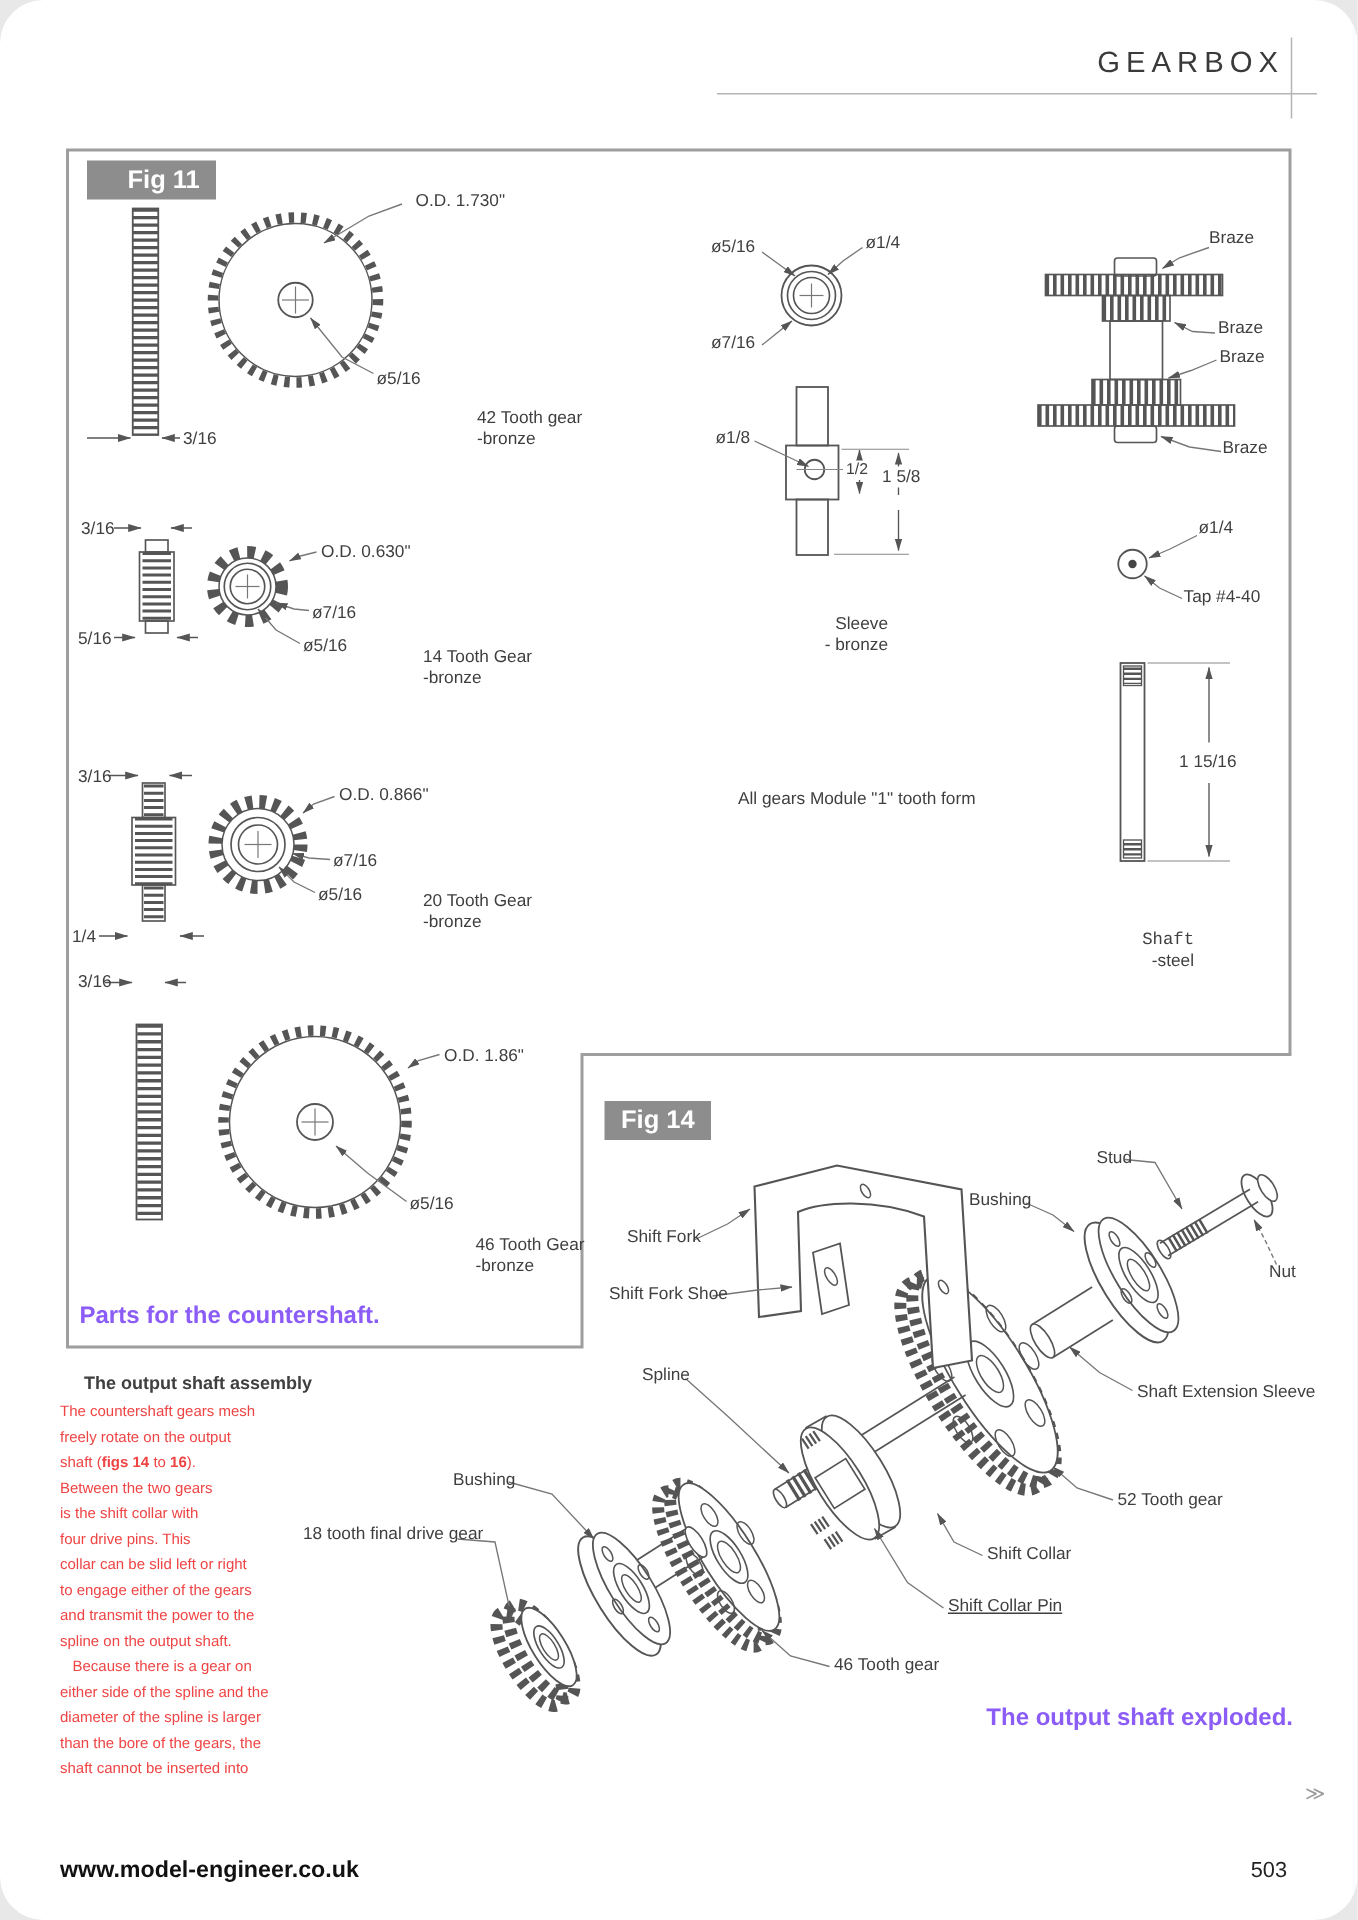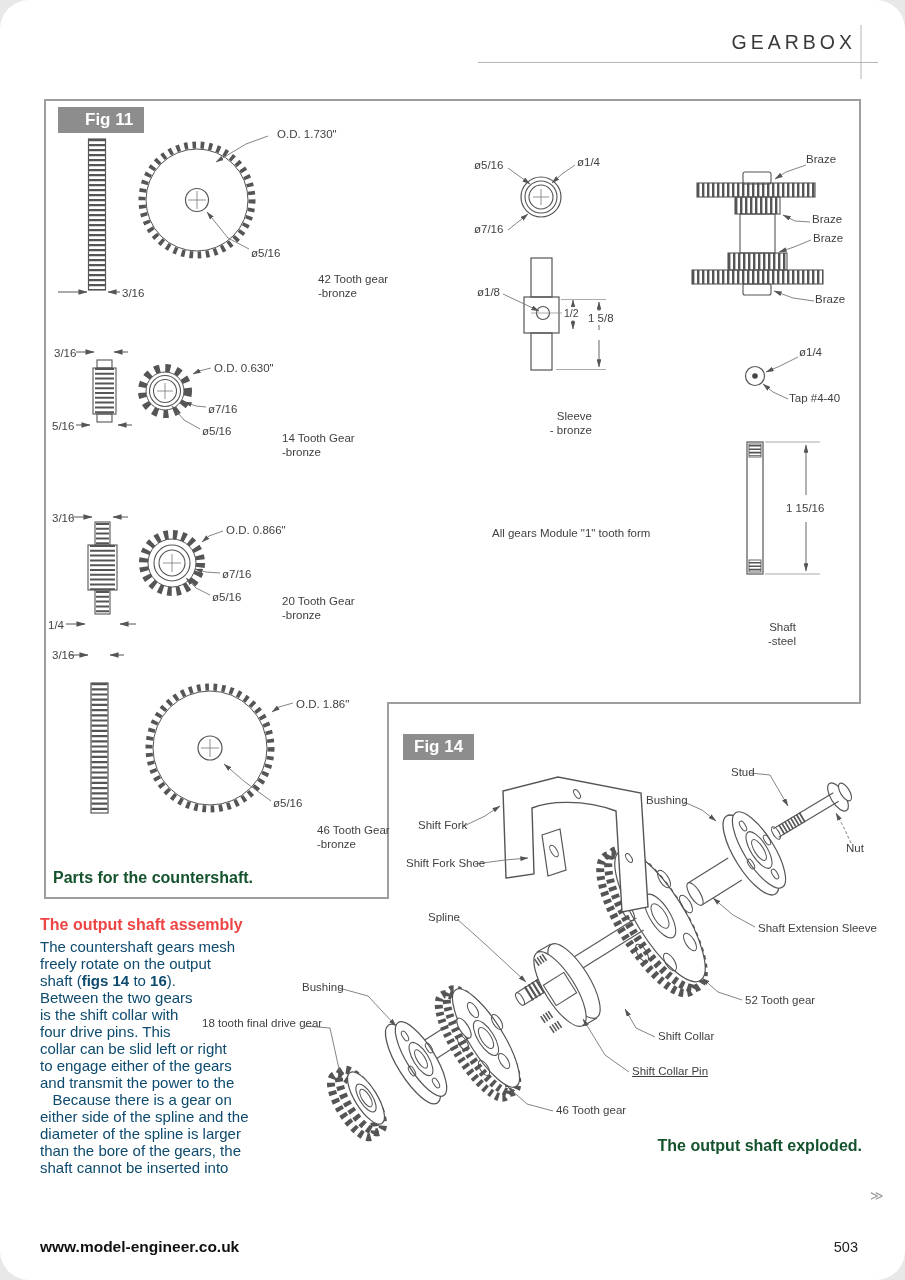--- a/index.html
+++ b/index.html
@@ -4,26 +4,26 @@
 <style>
   html,body{margin:0;padding:0;background:#e8e8e8;}
   .page{position:relative;width:905px;height:1280px;background:#ffffff;margin:0 auto;
         font-family:"Liberation Sans",sans-serif;overflow:hidden;border-radius:29px;}
   svg{position:absolute;left:0;top:0;}
   .lbl{position:absolute;font:11.5px/1.25 "Liberation Sans",sans-serif;color:#3f3f3f;white-space:nowrap;}
   .lbl.bg{background:#fff;padding:0 2px;}
   .lbl.ctr{text-align:right;}
   .figtag{position:absolute;background:#8d8d8d;color:#fff;
           font:bold 17px/1 "Liberation Sans",sans-serif;padding:4px 11px 5px;}
-  .caption{position:absolute;font-weight:bold;font-size:16px;color:#14532d;}
+  .caption{position:absolute;font-weight:bold;font-size:16px;color:#8b5cf6;}
   .gearbox{position:absolute;left:600px;top:31px;width:256px;text-align:right;
            font-size:19.5px;letter-spacing:4px;color:#3a3a3a;}
   .article{position:absolute;left:40px;top:916px;width:280px;}
-  .article h2{margin:0 0 4px 0;font-size:16px;line-height:1.1;color:#ef4444;}
-  .bodyline{display:block;font-size:15px;line-height:17px;color:#0c4a6e;}
+  .article h2{margin:0 0 4px 16px;font-size:12px;line-height:1.1;color:#404040;}
+  .bodyline{display:block;font-size:10px;line-height:17px;color:#ef4444;}
   .bodyline b{font-weight:bold;}
   .site{position:absolute;left:40px;top:1238px;font-weight:bold;font-size:15.5px;color:#111;}
   .pageno{position:absolute;left:790px;top:1239px;width:68px;text-align:right;font-size:14.5px;color:#222;}
   .cont{position:absolute;left:870px;top:1188px;font-size:13px;color:#999;}
   .fig14cap{position:absolute;left:600px;top:1137px;width:262px;text-align:right;}
 </style>
 </head>
 <body>
 
 <div class="page">
@@ -317,21 +317,21 @@
   <span class="lbl" style="left:492px;top:526px;">All gears Module "1" tooth form</span>
 
   <span class="lbl" style="left:806px;top:152px;">Braze</span>
   <span class="lbl" style="left:812px;top:212px;">Braze</span>
   <span class="lbl" style="left:813px;top:231px;">Braze</span>
   <span class="lbl" style="left:815px;top:292px;">Braze</span>
   <span class="lbl" style="left:799px;top:345px;">ø1/4</span>
   <span class="lbl" style="left:789px;top:391px;">Tap #4-40</span>
 
   <span class="lbl bg" style="left:784px;top:501px;">1 15/16</span>
-  <span class="lbl ctr" style="left:740px;top:620px;width:56px;">Shaft</span>
+  <span class="lbl ctr" style="left:740px;top:620px;width:56px;font-family:Liberation Mono, monospace;">Shaft</span>
   <span class="lbl ctr" style="left:740px;top:634px;width:56px;">-steel</span>
 
   <div class="caption" style="left:53px;top:869px;">Parts for the countershaft.</div>
 
   <span class="lbl" style="left:731px;top:765px;">Stud</span>
   <span class="lbl" style="left:646px;top:793px;">Bushing</span>
   <span class="lbl" style="left:846px;top:841px;">Nut</span>
   <span class="lbl" style="left:418px;top:818px;">Shift Fork</span>
   <span class="lbl" style="left:406px;top:856px;">Shift Fork Shoe</span>
   <span class="lbl" style="left:428px;top:910px;">Spline</span>
@@ -349,20 +349,21 @@
     <h2>The output shaft assembly</h2>
     <span class="bodyline">The countershaft gears mesh</span>
     <span class="bodyline">freely rotate on the output</span>
     <span class="bodyline"><span>shaft (</span><b>figs 14</b><span> to </span><b>16</b><span>).</span></span>
     <span class="bodyline">Between the two gears</span>
     <span class="bodyline">is the shift collar with</span>
     <span class="bodyline">four drive pins. This</span>
     <span class="bodyline">collar can be slid left or right</span>
     <span class="bodyline">to engage either of the gears</span>
     <span class="bodyline">and transmit the power to the</span>
+    <span class="bodyline">spline on the output shaft.</span>
     <span class="bodyline">&nbsp;&nbsp;&nbsp;Because there is a gear on</span>
     <span class="bodyline">either side of the spline and the</span>
     <span class="bodyline">diameter of the spline is larger</span>
     <span class="bodyline">than the bore of the gears, the</span>
     <span class="bodyline">shaft cannot be inserted into</span>
   </div>
 
   <div class="site">www.model-engineer.co.uk</div>
   <div class="pageno">503</div>
   <div class="cont">≫</div>

